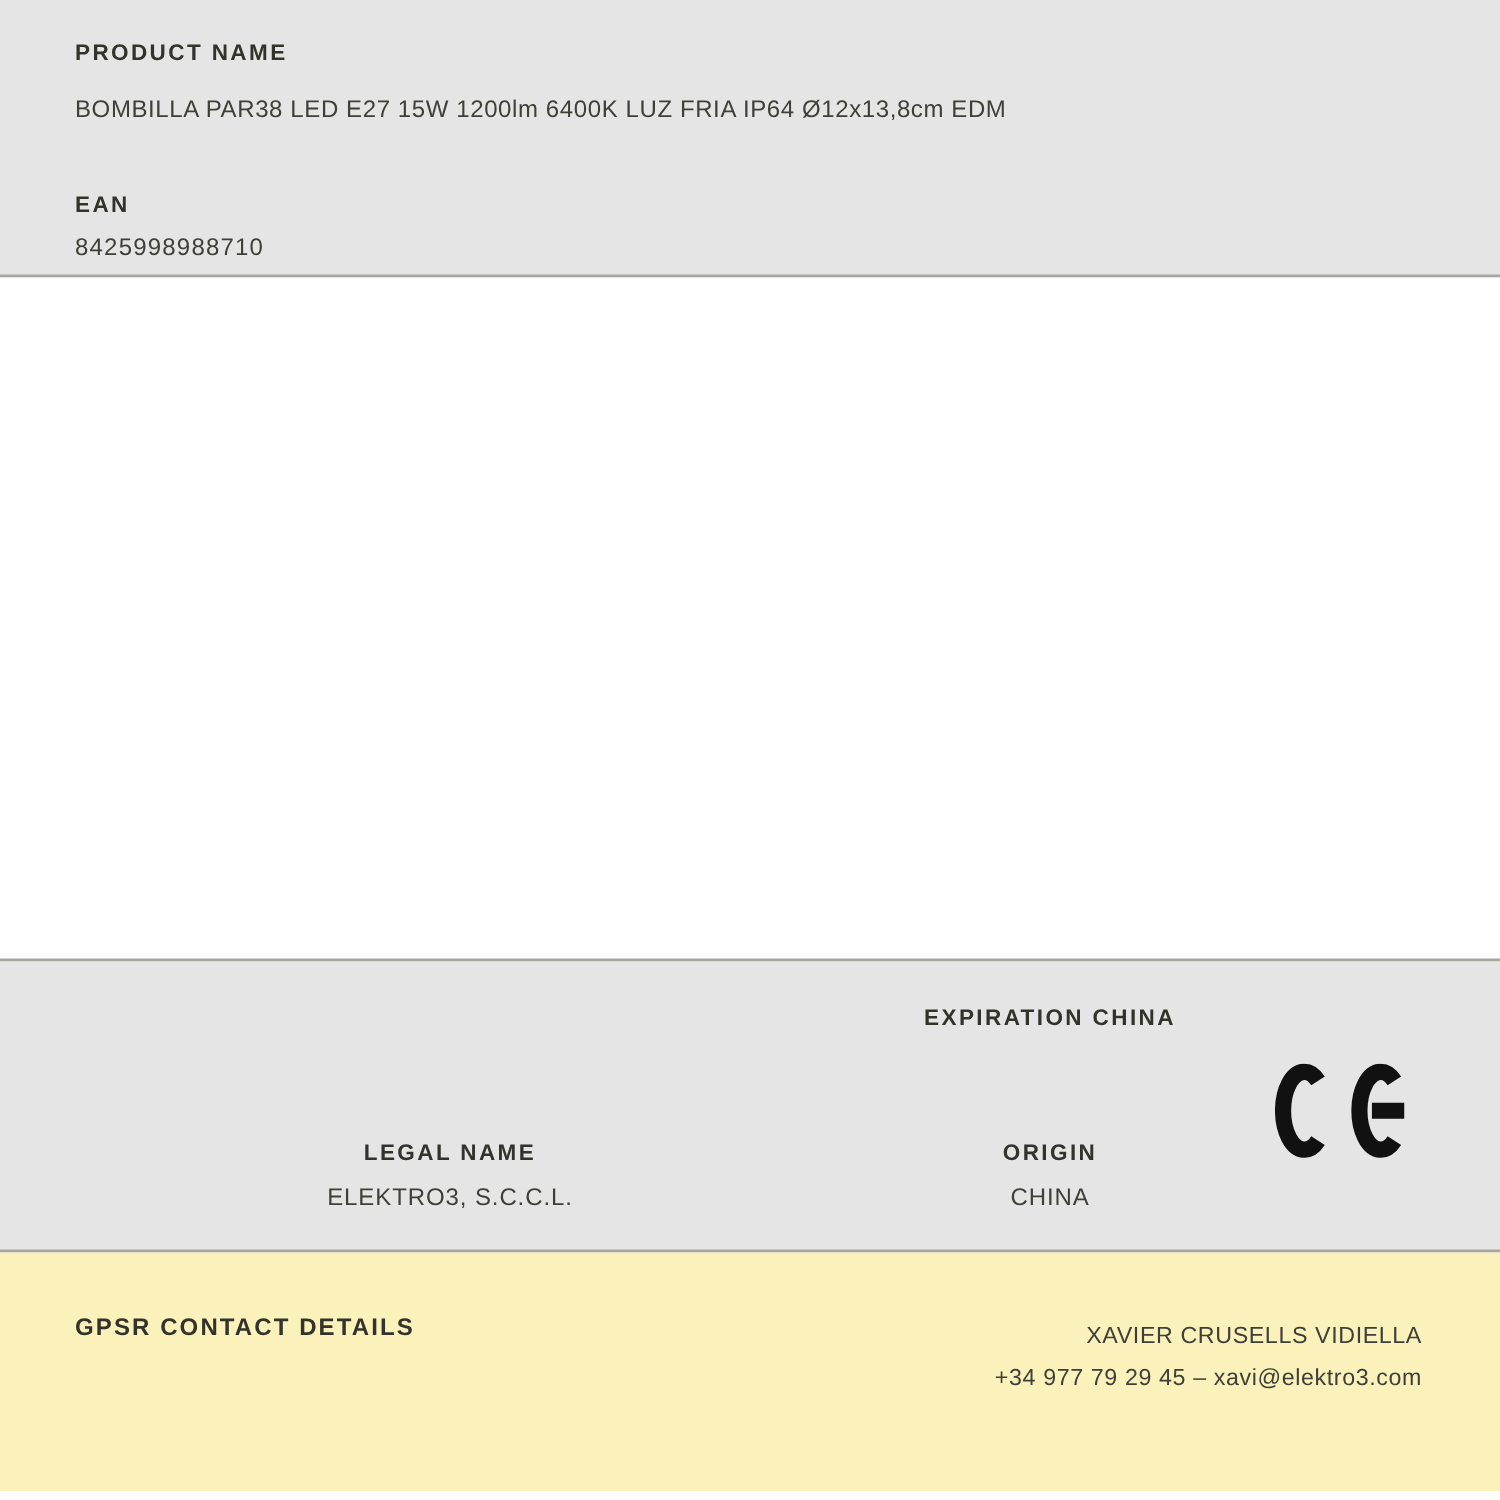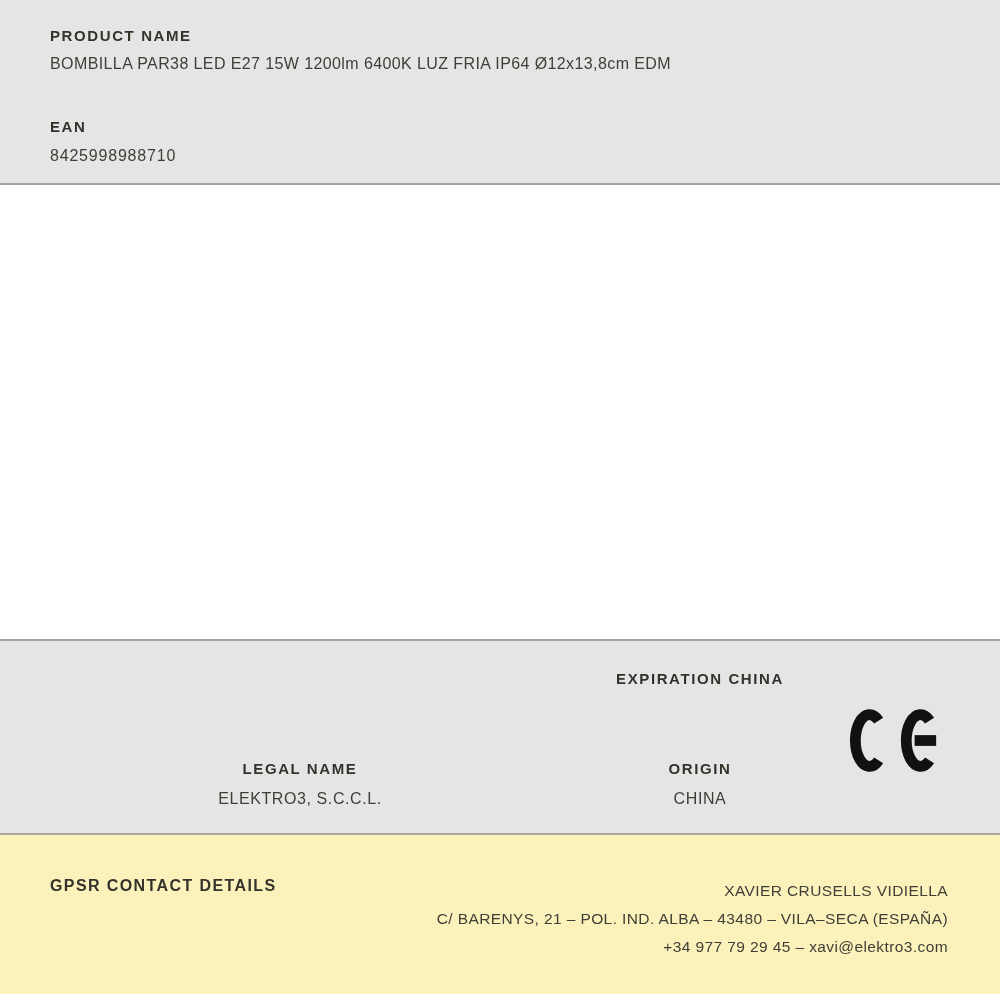--- a/index.html
+++ b/index.html
@@ -37,21 +37,21 @@
     color: #33332B;
     line-height: 17px;
   }
   .field-value {
     font-size: 16px;
     font-weight: normal;
     letter-spacing: 0.4px;
     color: #3F3F37;
     line-height: 18px;
   }
-  .sec1 .product-value { margin-top: 11px; }
+  .sec1 .product-value { margin-top: 21px; }
   .sec1 .ean-heading  { margin-top: 45px; }
   .sec1 .ean-value    { margin-top: 12px; letter-spacing: 0.8px; }
 
   
   .sec2 { height: 456px; }
 
   
   .sec3 {
     position: relative;
     height: 194px;
@@ -139,19 +139,18 @@
         </g>
       </svg>
     </div>
   </div>
 
   <div class="section sec-yellow sec4">
     <div class="sec4-row">
       <div class="gpsr-heading">GPSR CONTACT DETAILS</div>
       <div class="contact-lines">
         <div class="contact-line">XAVIER CRUSELLS VIDIELLA</div>
-        <div class="contact-line">C/ BARENYS, 21 – POL. IND. ALBA – 43480 – VILA–SECA (ESPAÑA)</div>
         <div class="contact-line">+34 977 79 29 45 – xavi@elektro3.com</div>
       </div>
     </div>
   </div>
 
 </div>
 
 </body></html>

